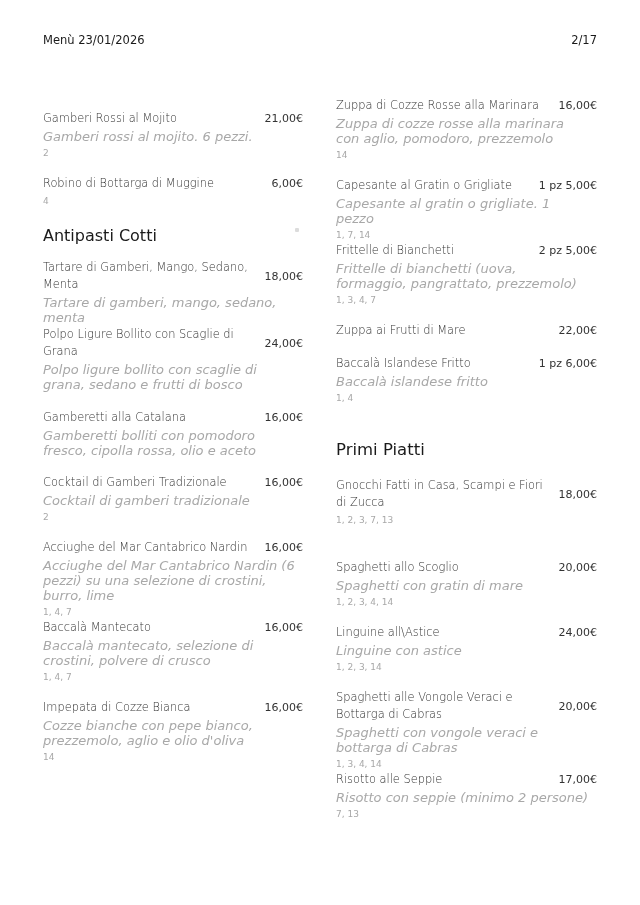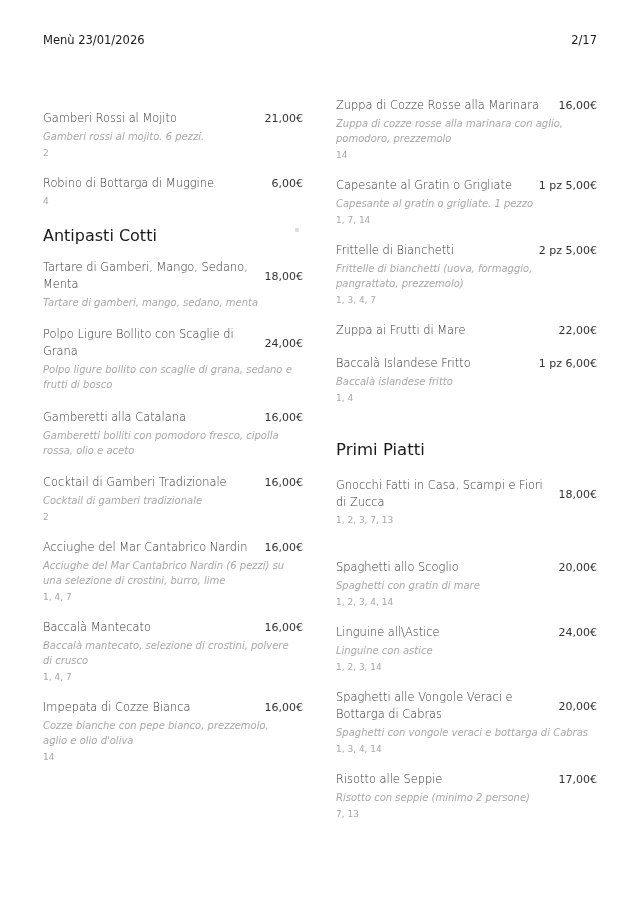--- a/index.html
+++ b/index.html
@@ -20,21 +20,21 @@
     .item-row { display: flex; justify-content: space-between; align-items: center; }
     .item-name {
       font-family: "DejaVu Sans", sans-serif; font-size: 11.4px; color: #333;
       line-height: 17px; font-weight: 300; flex: 1; padding-right: 10px;
     }
     .item-price {
       font-family: "DejaVu Sans", sans-serif; font-size: 11px; color: #333;
       line-height: 17px; white-space: nowrap; text-align: right;
     }
     .item-desc {
-      font-family: "DejaVu Sans", sans-serif; font-style: italic; font-size: 10px;
+      font-family: "DejaVu Sans", sans-serif; font-style: italic; font-size: 13px;
       color: #a8a8a8; line-height: 15px; margin-top: 2px; padding-right: 8px;
     }
     .item-allergens {
       font-family: "DejaVu Sans", sans-serif; font-size: 9px; color: #a8a8a8;
       line-height: 15px; margin-top: 2px;
     }
     .section-title-small {
       position: absolute; left: 0;
       font-family: "DejaVu Sans", sans-serif; font-size: 16px; color: #1a1a1a; font-weight: 400;
     }

